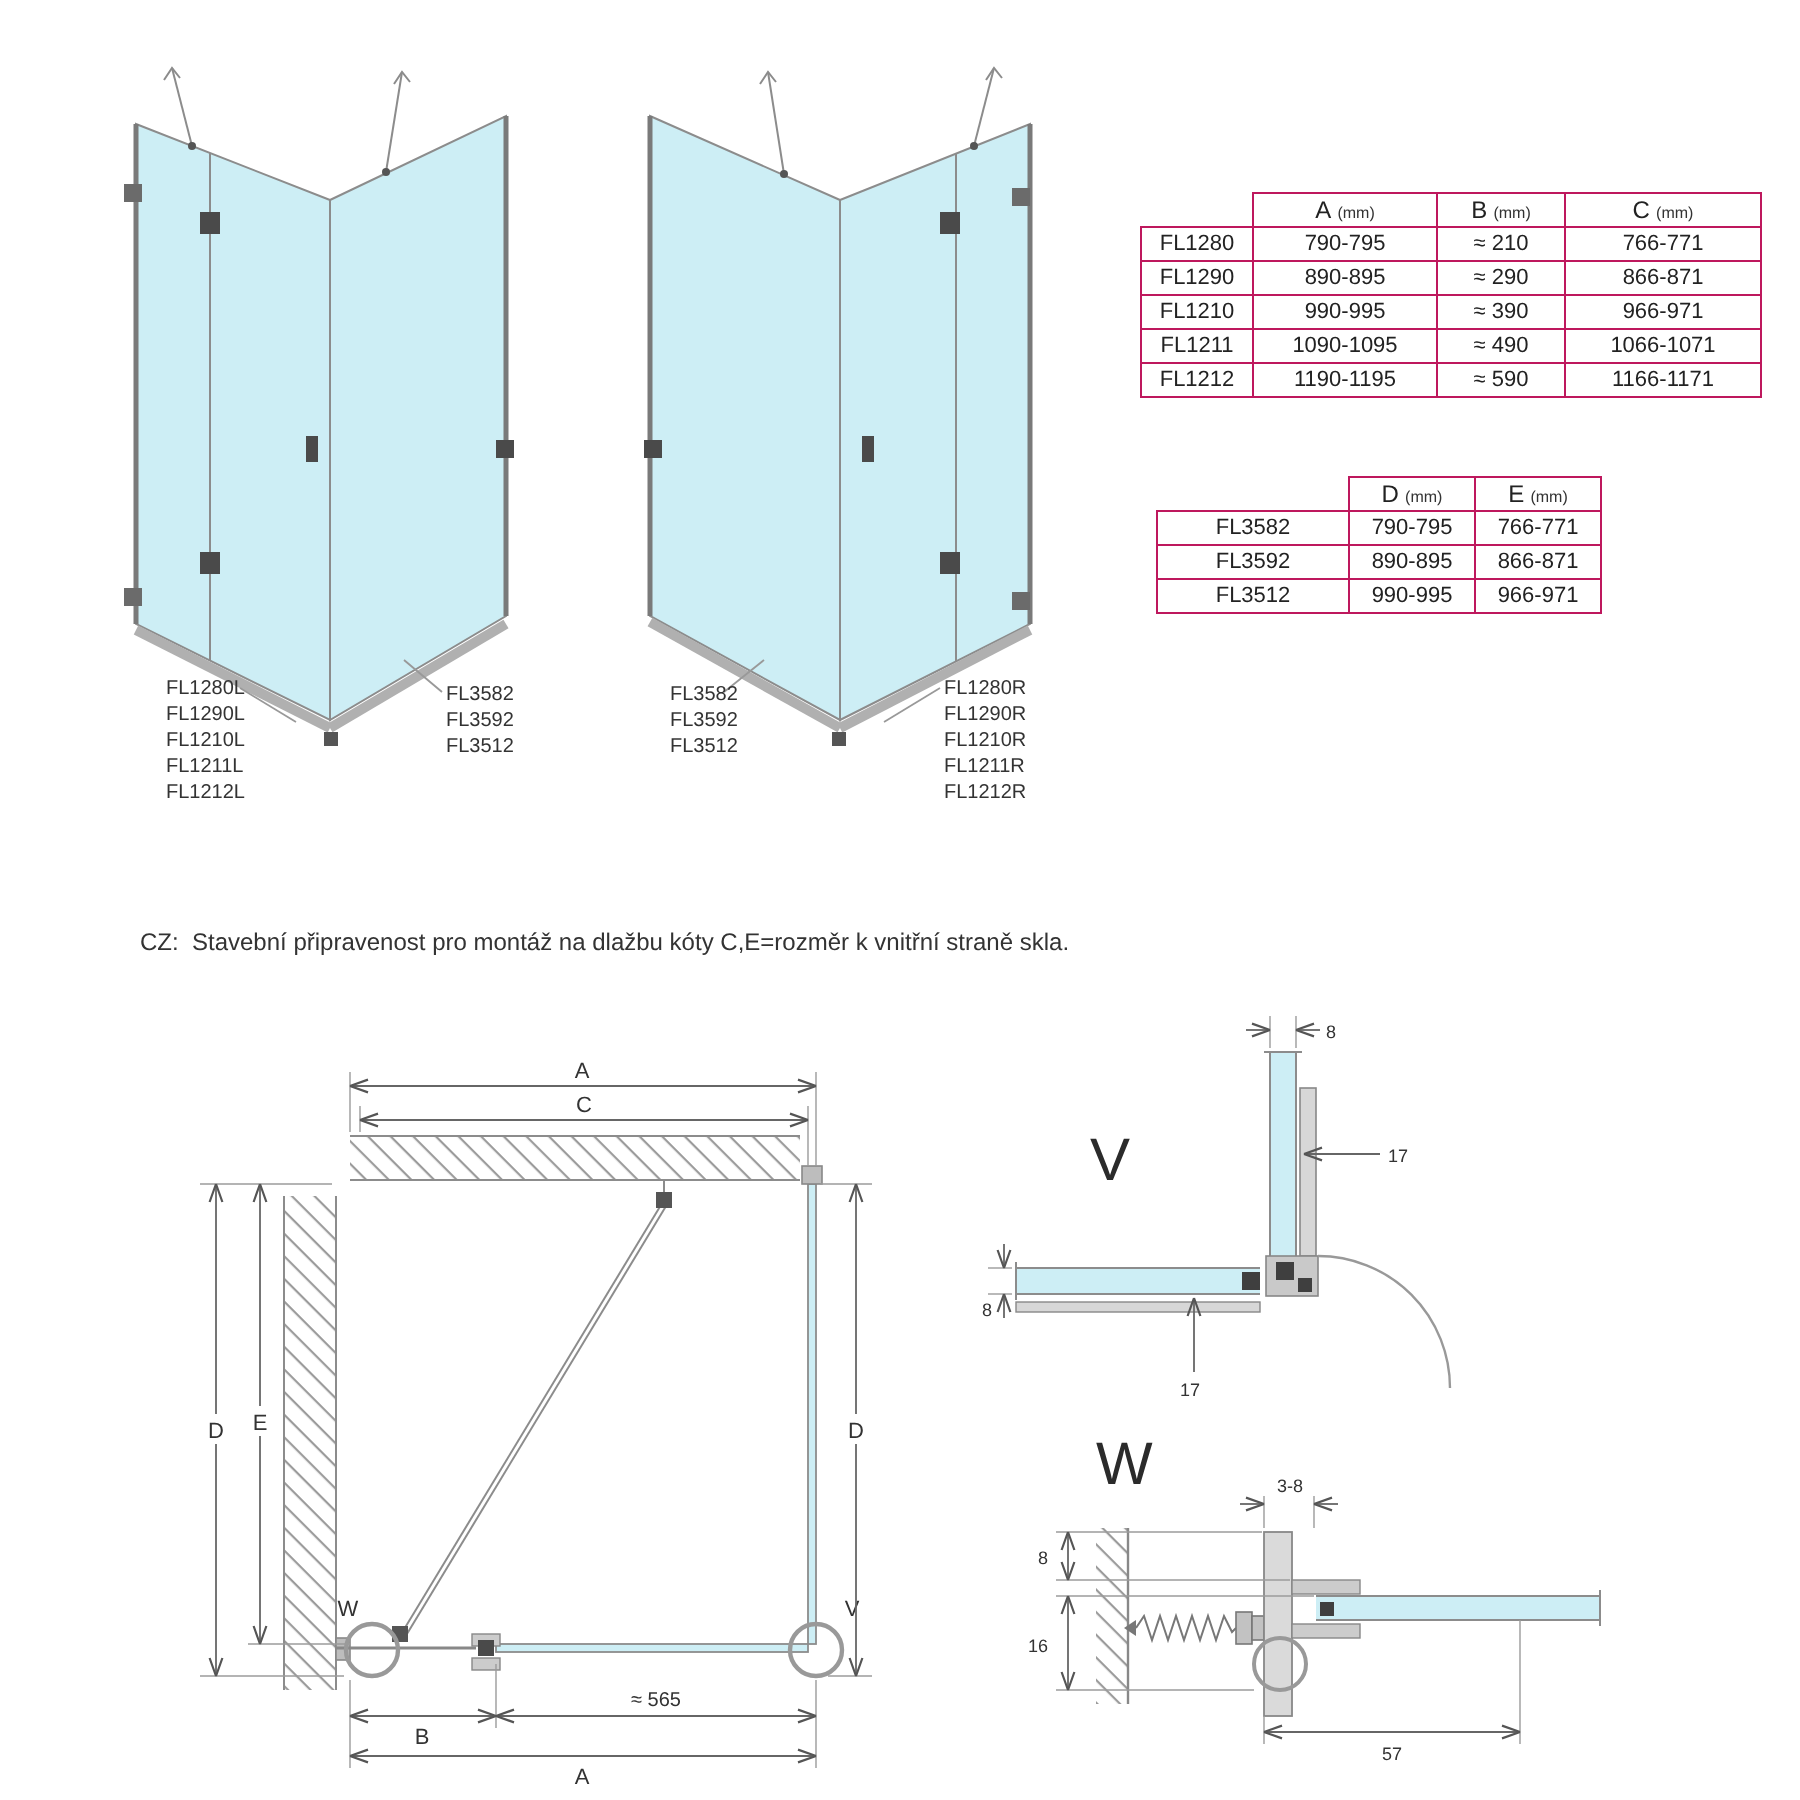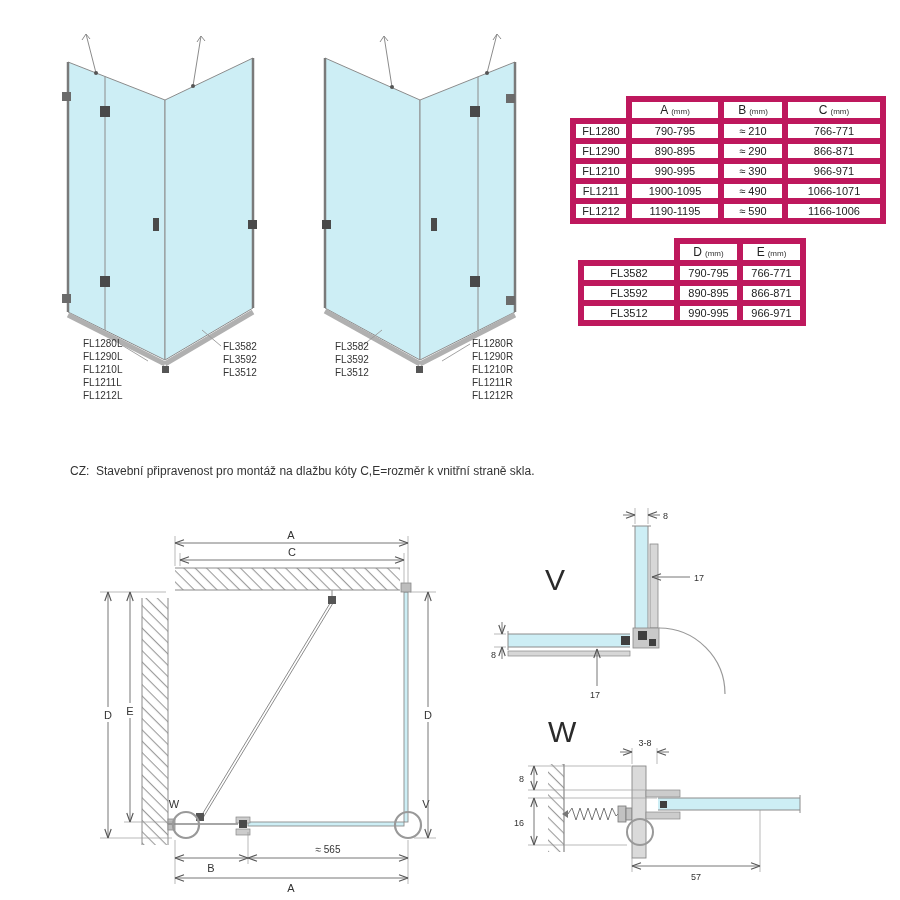--- a/index.html
+++ b/index.html
@@ -3,21 +3,21 @@
 <meta charset="utf-8">
 <style>
   * { box-sizing: border-box; }
   html,body { margin:0; padding:0; background:#fff; }
   body { font-family:"Liberation Sans", sans-serif; }
   #page { position:relative; width:900px; height:900px; background:#fff; overflow:hidden; }
   .abs { position:absolute; }
 
   
   .tbl table { border-collapse:collapse; font-size:11px; color:#222; table-layout:fixed; }
-  .tbl td, .tbl th { border:6px solid #be185d; text-align:center; padding:1px 4px; height:17px; font-weight:normal; white-space:nowrap; }
+  .tbl td, .tbl th { border:1px solid #be185d; text-align:center; padding:1px 4px; height:17px; font-weight:normal; white-space:nowrap; }
   .tbl td.corner { border:none; }
   .hl { font-size:12px; color:#222; }
   .hu { font-size:8px; color:#333; }
 
   
   .note { position:absolute; font-size:12px; color:#333; white-space:pre; }
 
   
   svg text { font-family:"Liberation Sans", sans-serif; fill:#333; }
   text.lbl  { font-size:10px; }
@@ -150,29 +150,29 @@
         <td>866-871</td>
       </tr>
       <tr>
         <td>FL1210</td>
         <td>990-995</td>
         <td>≈ 390</td>
         <td>966-971</td>
       </tr>
       <tr>
         <td>FL1211</td>
-        <td>1900-1095</td>
+        <td>1090-1095</td>
         <td>≈ 490</td>
         <td>1066-1071</td>
       </tr>
       <tr>
         <td>FL1212</td>
         <td>1190-1195</td>
         <td>≈ 590</td>
-        <td>1166-1006</td>
+        <td>1166-1171</td>
       </tr>
     </tbody>
       </table>
   </div>
 
   <div class="abs tbl" style="left:578px; top:238px;">
     <table>
       <colgroup>
           <col style="width:96px">
           <col style="width:63px">

